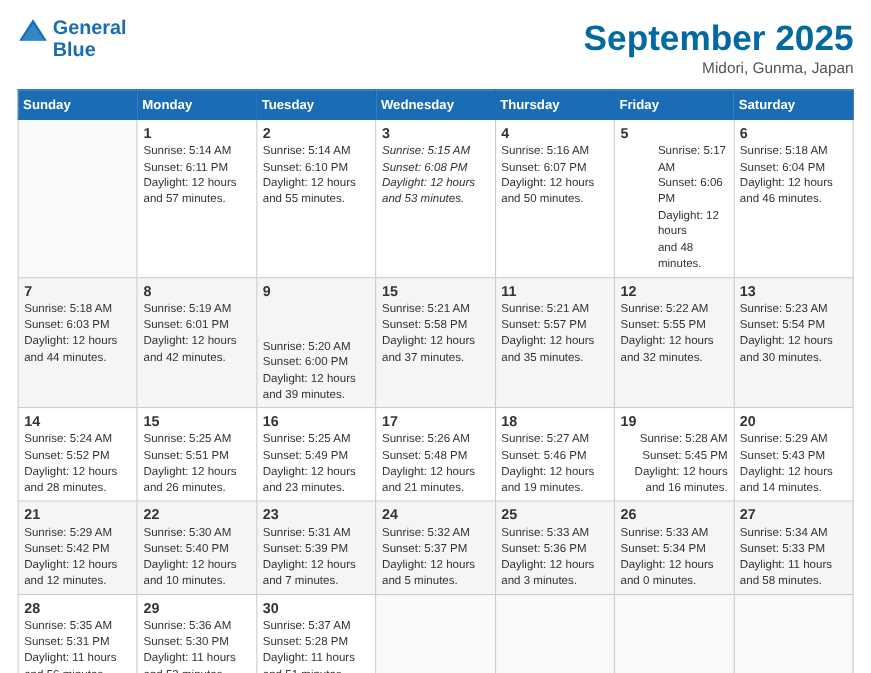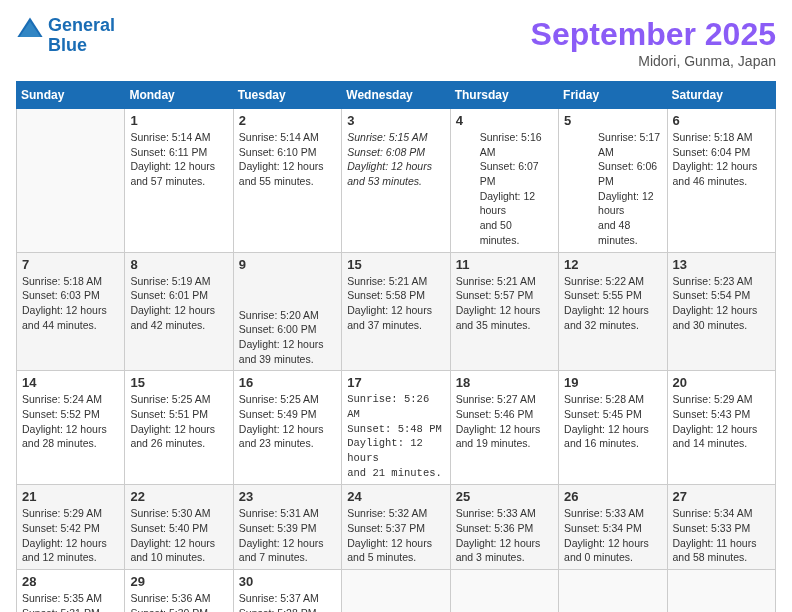--- a/index.html
+++ b/index.html
@@ -33,21 +33,21 @@
     .logo-icon {
       width: 28px;
       height: 28px;
     }
     .title-block {
       text-align: right;
     }
     .month-title {
       font-size: 32px;
       font-weight: bold;
-      color: #8b5cf6;
+      color: #0369a1;
     }
     .location {
       font-size: 14px;
       color: #555;
     }
     table {
       width: 100%;
       border-collapse: collapse;
       font-size: 11px;
     }
@@ -140,21 +140,21 @@
         </td>
         <td>
           <span class="day-num">3</span>
           <div class="cell-info" style="white-space: pre-line; font-style: italic;">Sunrise: 5:15 AM
 Sunset: 6:08 PM
 Daylight: 12 hours
 and 53 minutes.</div>
         </td>
         <td>
           <span class="day-num">4</span>
-          <div class="cell-info" style="white-space: pre-line; margin-left: 24px;">Sunrise: 5:16 AM
+          <div class="cell-info" style="white-space: pre-line;">Sunrise: 5:16 AM
 Sunset: 6:07 PM
 Daylight: 12 hours
 and 50 minutes.</div>
         </td>
         <td>
           <span class="day-num">5</span>
           <div class="cell-info" style="white-space: pre-line; margin-left: 34px;">Sunrise: 5:17 AM
 Sunset: 6:06 PM
 Daylight: 12 hours
 and 48 minutes.</div>
@@ -235,35 +235,35 @@
         </td>
         <td>
           <span class="day-num">16</span>
           <div class="cell-info" style="white-space: pre-line;">Sunrise: 5:25 AM
 Sunset: 5:49 PM
 Daylight: 12 hours
 and 23 minutes.</div>
         </td>
         <td>
           <span class="day-num">17</span>
-          <div class="cell-info" style="white-space: pre-line; font-family: Liberation Mono, monospace;">Sunrise: 5:26 AM
+          <div class="cell-info" style="white-space: pre-line;">Sunrise: 5:26 AM
 Sunset: 5:48 PM
 Daylight: 12 hours
 and 21 minutes.</div>
         </td>
         <td>
           <span class="day-num">18</span>
           <div class="cell-info" style="white-space: pre-line;">Sunrise: 5:27 AM
 Sunset: 5:46 PM
 Daylight: 12 hours
 and 19 minutes.</div>
         </td>
         <td>
           <span class="day-num">19</span>
-          <div class="cell-info" style="white-space: pre-line;">Sunrise: 5:28 AM
+          <div class="cell-info" style="white-space: pre-line; text-align: right;">Sunrise: 5:28 AM
 Sunset: 5:45 PM
 Daylight: 12 hours
 and 16 minutes.</div>
         </td>
         <td>
           <span class="day-num">20</span>
           <div class="cell-info" style="white-space: pre-line;">Sunrise: 5:29 AM
 Sunset: 5:43 PM
 Daylight: 12 hours
 and 14 minutes.</div>

